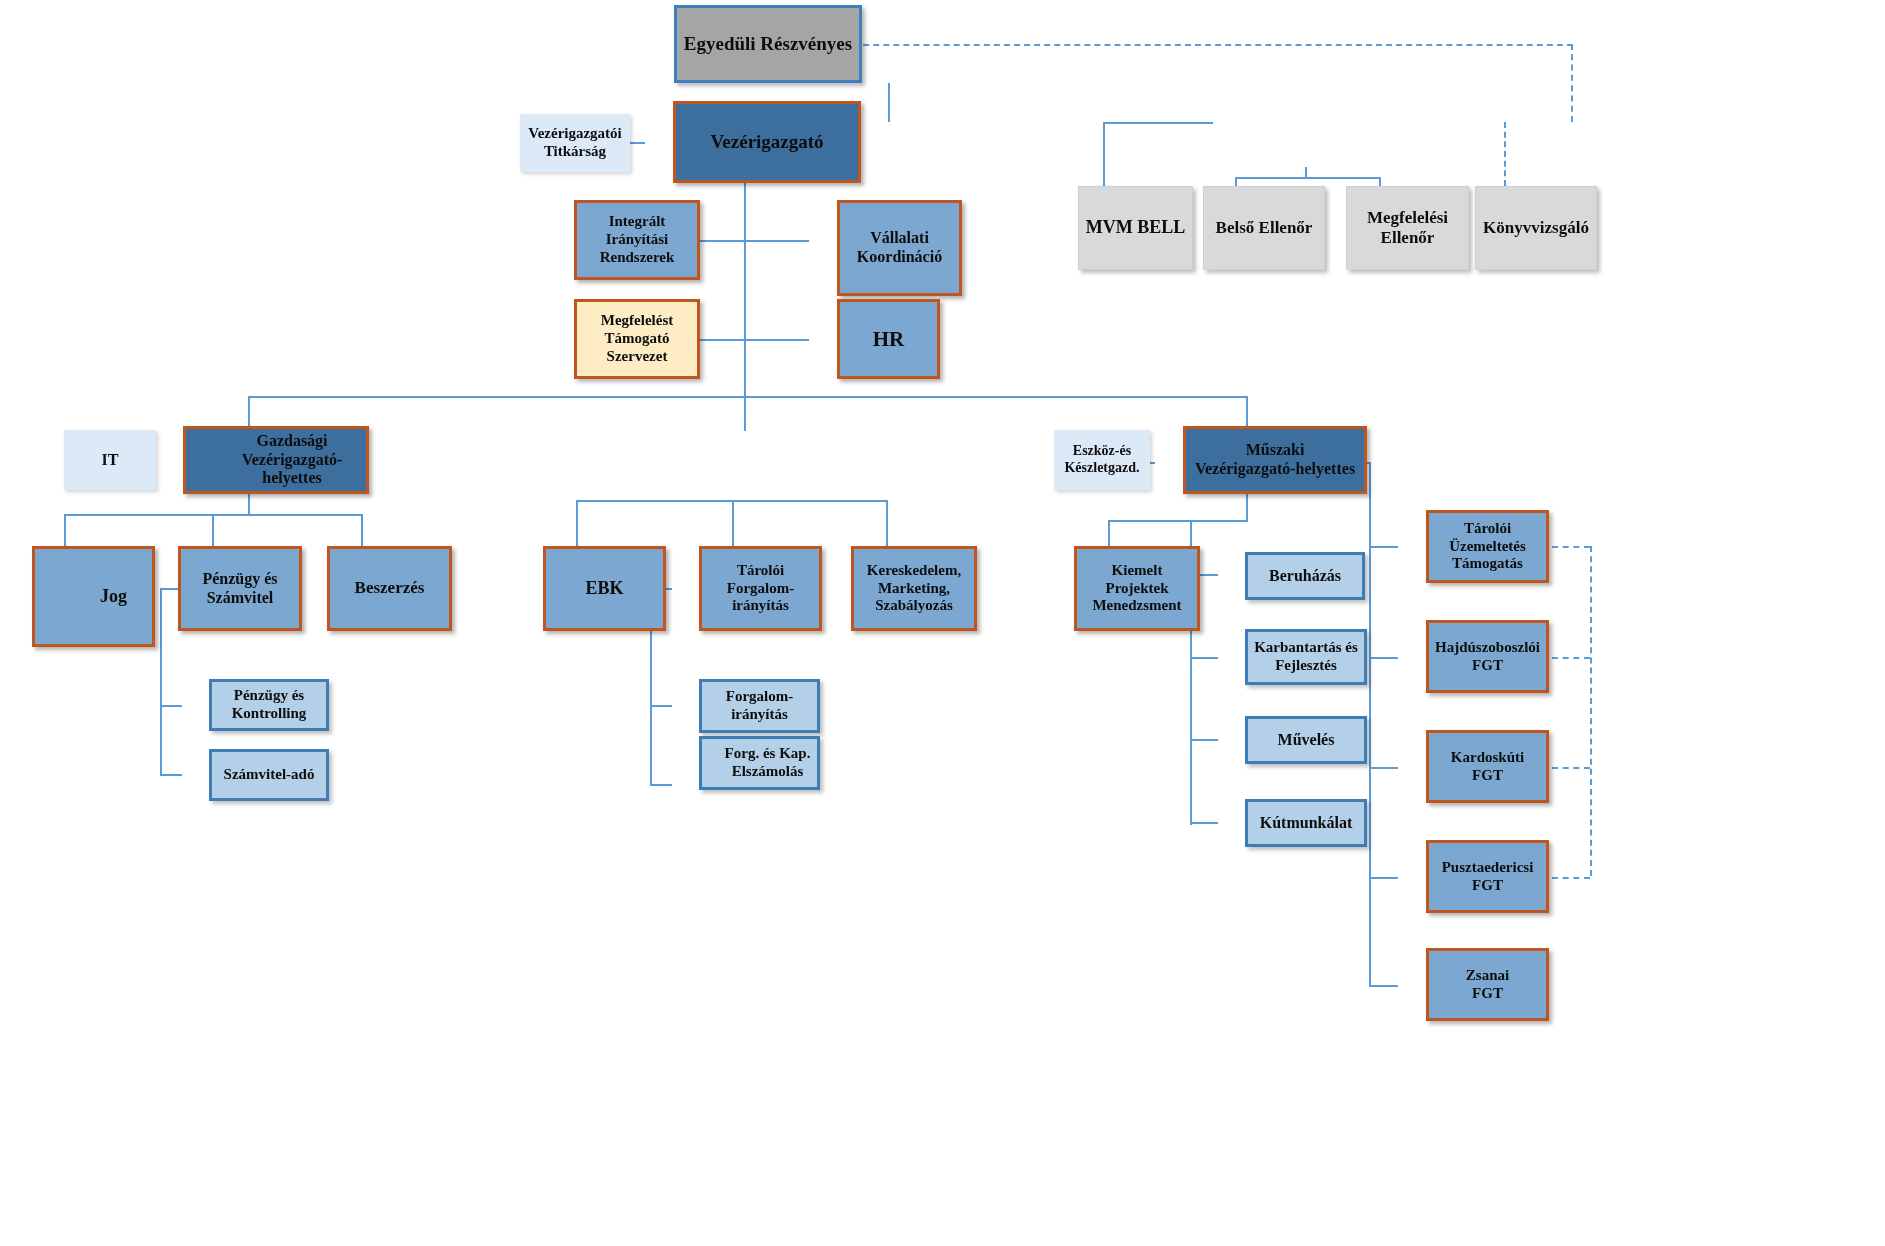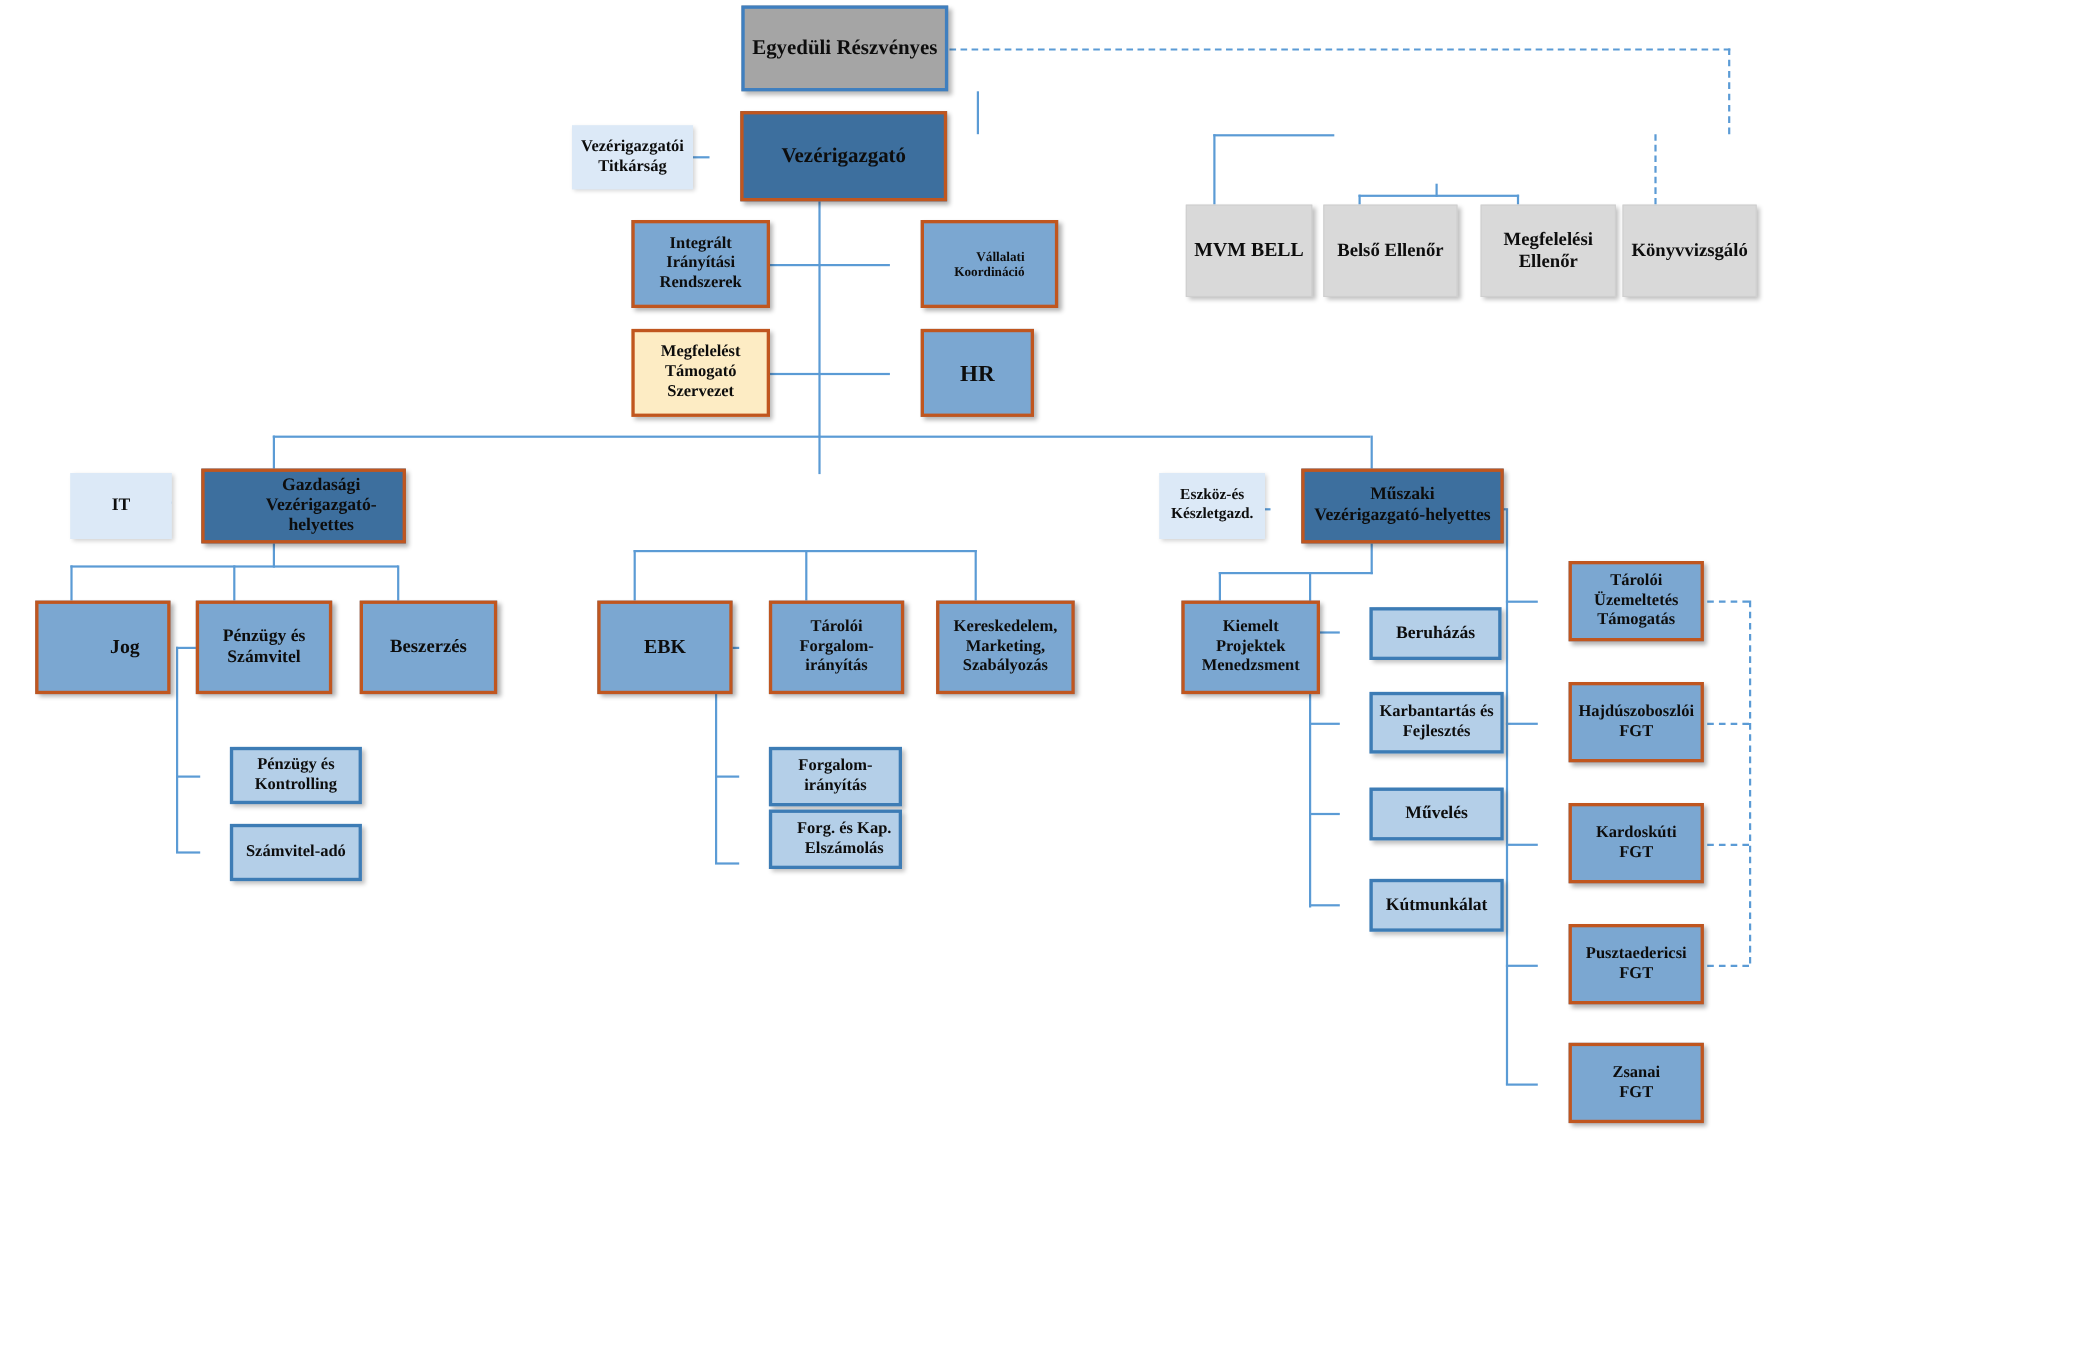--- a/index.html
+++ b/index.html
@@ -189,32 +189,32 @@
 
   <div class="node n-lgrey" style="left:1050px; top:186px; width:115px; height:84px; font-size:18px;">MVM BELL</div>
   <div class="node n-lgrey" style="left:1175px; top:186px; width:122px; height:84px; font-size:17px;">Belső Ellenőr</div>
   <div class="node n-lgrey" style="left:1318px; top:186px; width:123px; height:84px; font-size:17px;">Megfelelési
 Ellenőr</div>
   <div class="node n-lgrey" style="left:1447px; top:186px; width:122px; height:84px; font-size:17px;">Könyvvizsgáló</div>
 
   <div class="node n-mid" style="left:546px; top:200px; width:126px; height:80px; font-size:15px;">Integrált
 Irányítási
 Rendszerek</div>
-  <div class="node n-mid" style="left:809px; top:200px; width:125px; height:80px; font-size:12px;text-align:right;">Vállalati
+  <div class="node n-mid" style="left:809px; top:200px; width:125px; height:96px; font-size:16px;">Vállalati
 Koordináció</div>
   <div class="node n-cream" style="left:546px; top:299px; width:126px; height:80px; font-size:15px;">Megfelelést
 Támogató
 Szervezet</div>
   <div class="node n-mid" style="left:809px; top:299px; width:103px; height:80px; font-size:21px;">HR</div>
 
   <div class="node n-dark" style="left:155px; top:426px; width:186px; height:68px; font-size:16px;padding-left:36px;">Gazdasági
 Vezérigazgató-helyettes</div>
   <div class="node n-pale" style="left:36px; top:430px; width:92px; height:60px; font-size:16px;">IT</div>
 
-  <div class="node n-mid" style="left:4px; top:546px; width:123px; height:85px; font-size:18px;padding-left:44px;">Jog</div>
+  <div class="node n-mid" style="left:4px; top:546px; width:123px; height:101px; font-size:18px;padding-left:44px;">Jog</div>
   <div class="node n-mid" style="left:150px; top:546px; width:124px; height:85px; font-size:16px;">Pénzügy és
 Számvitel</div>
   <div class="node n-mid" style="left:299px; top:546px; width:125px; height:85px; font-size:17px;">Beszerzés</div>
 
   <div class="node n-light" style="left:181px; top:679px; width:120px; height:52px; font-size:15px;">Pénzügy és
 Kontrolling</div>
   <div class="node n-light" style="left:181px; top:749px; width:120px; height:52px; font-size:15px;">Számvitel-adó</div>
 
   <div class="node n-mid" style="left:515px; top:546px; width:123px; height:85px; font-size:18px;">EBK</div>
   <div class="node n-mid" style="left:671px; top:546px; width:123px; height:85px; font-size:15px;">Tárolói

